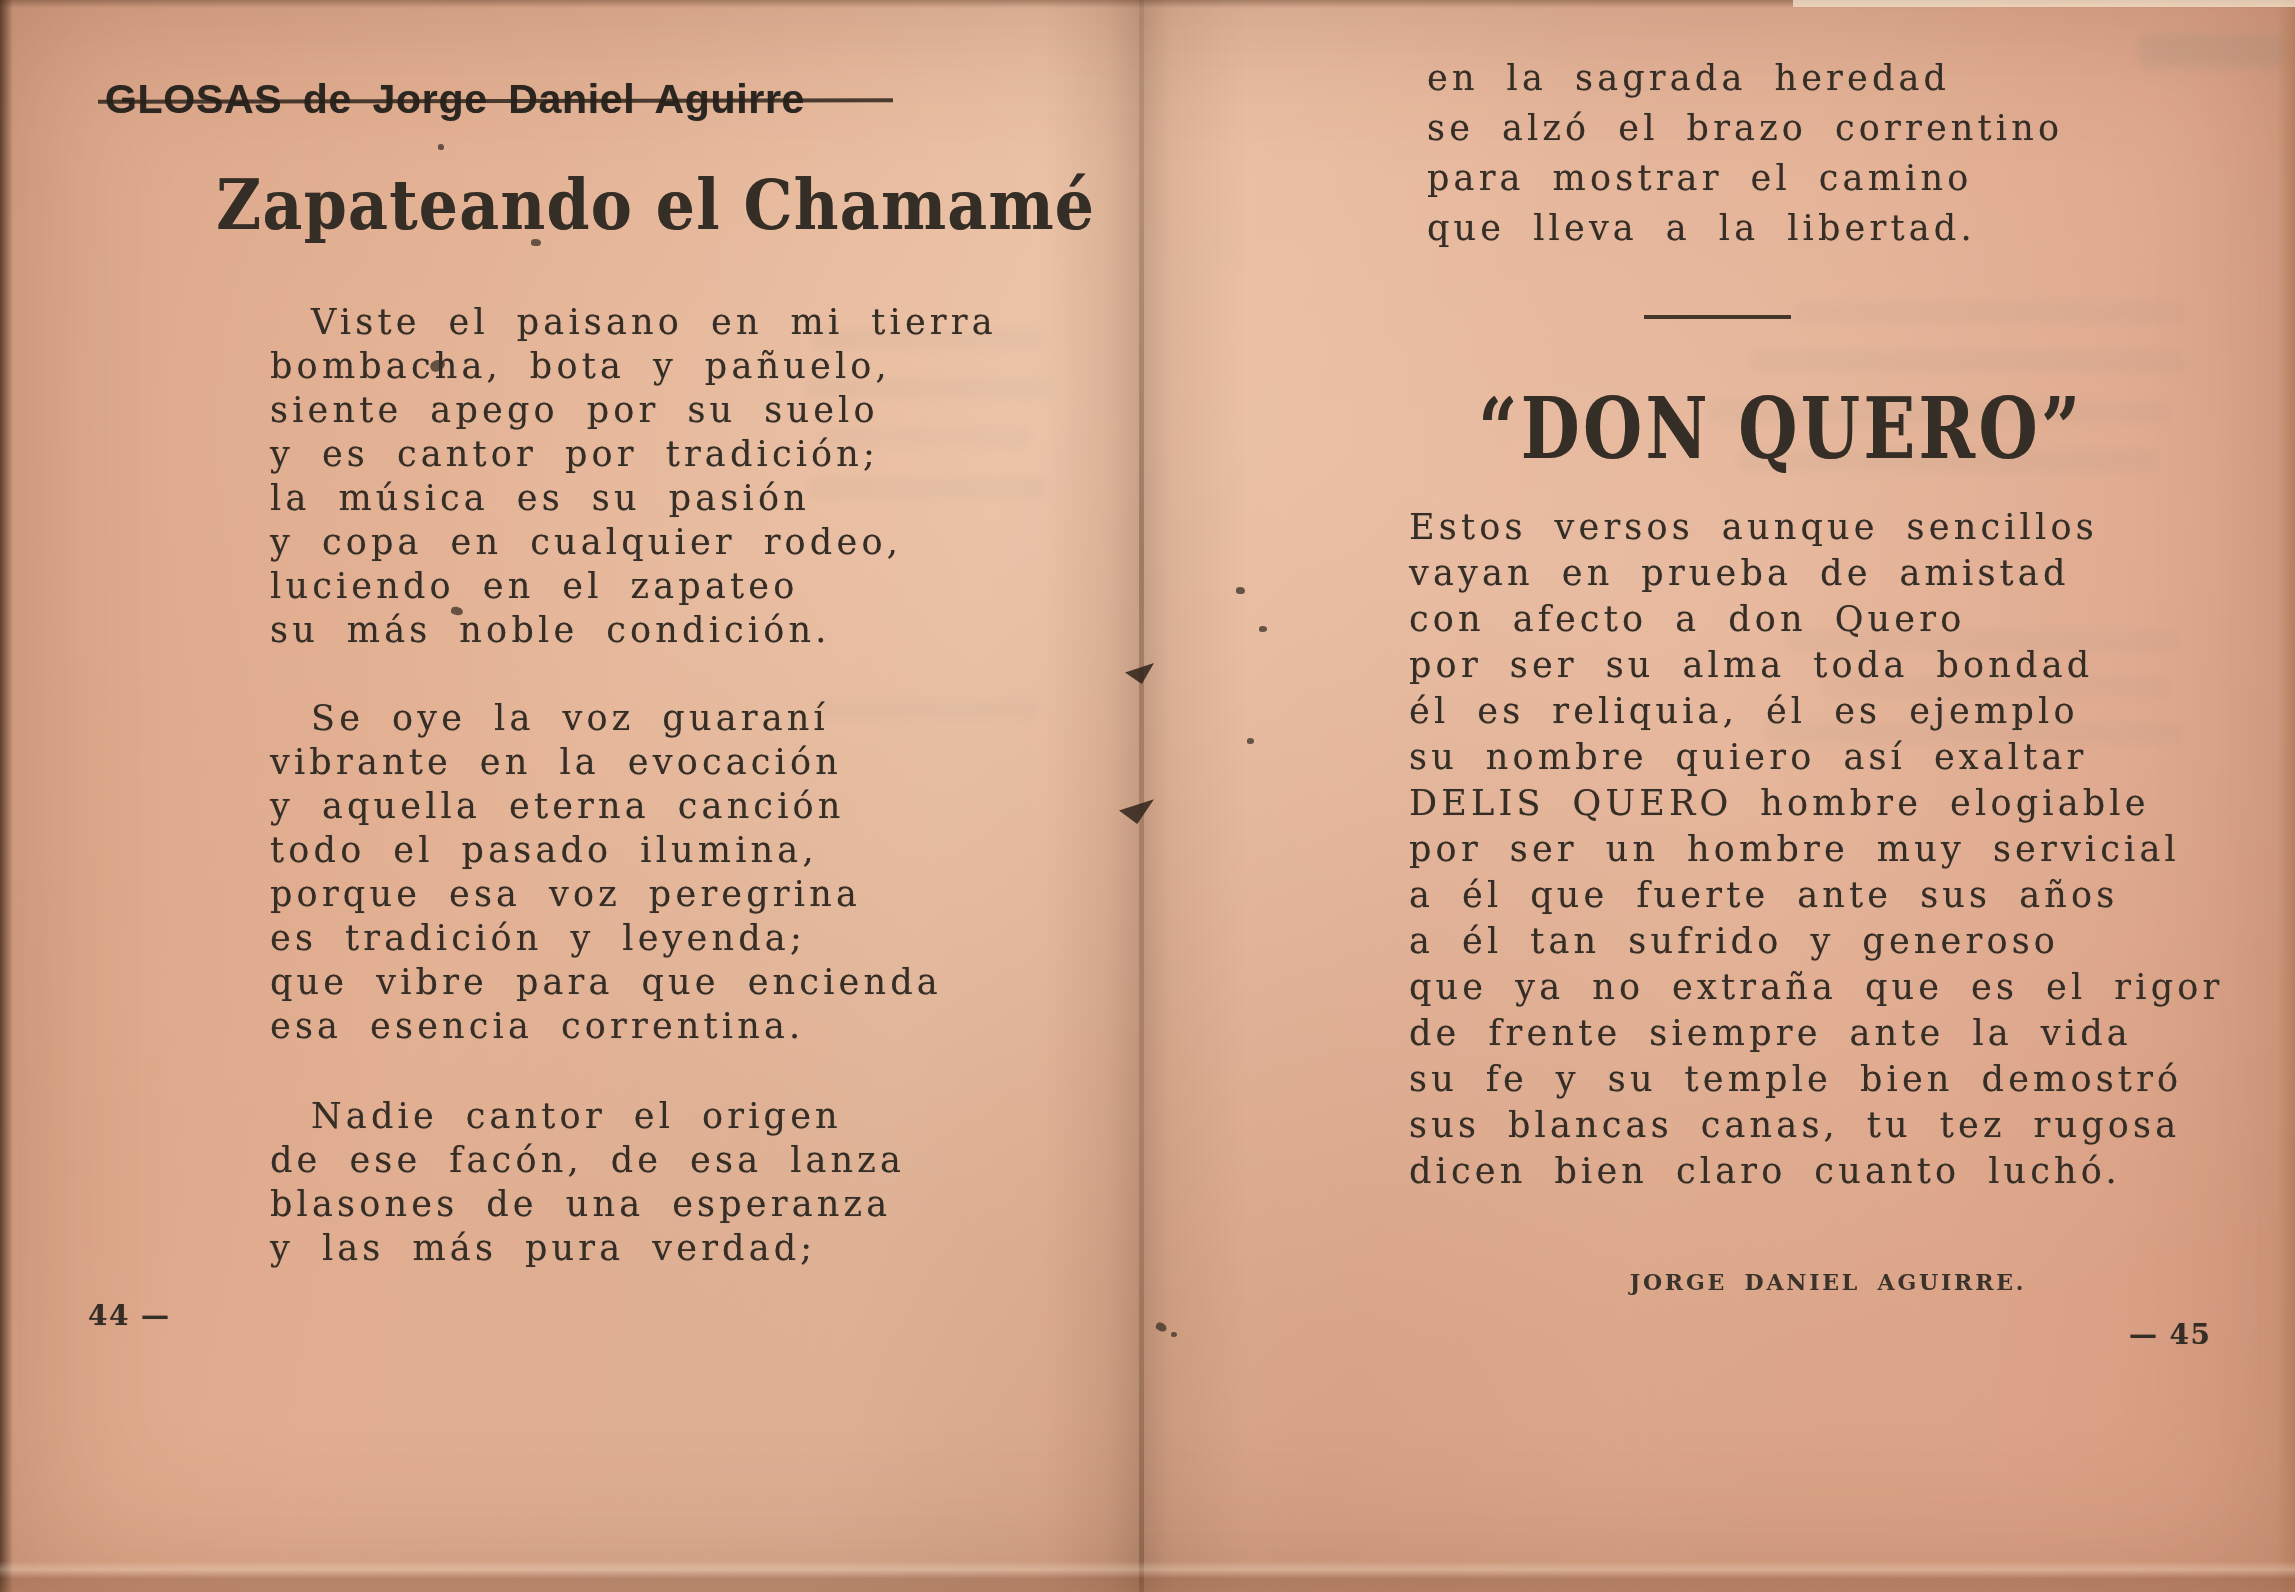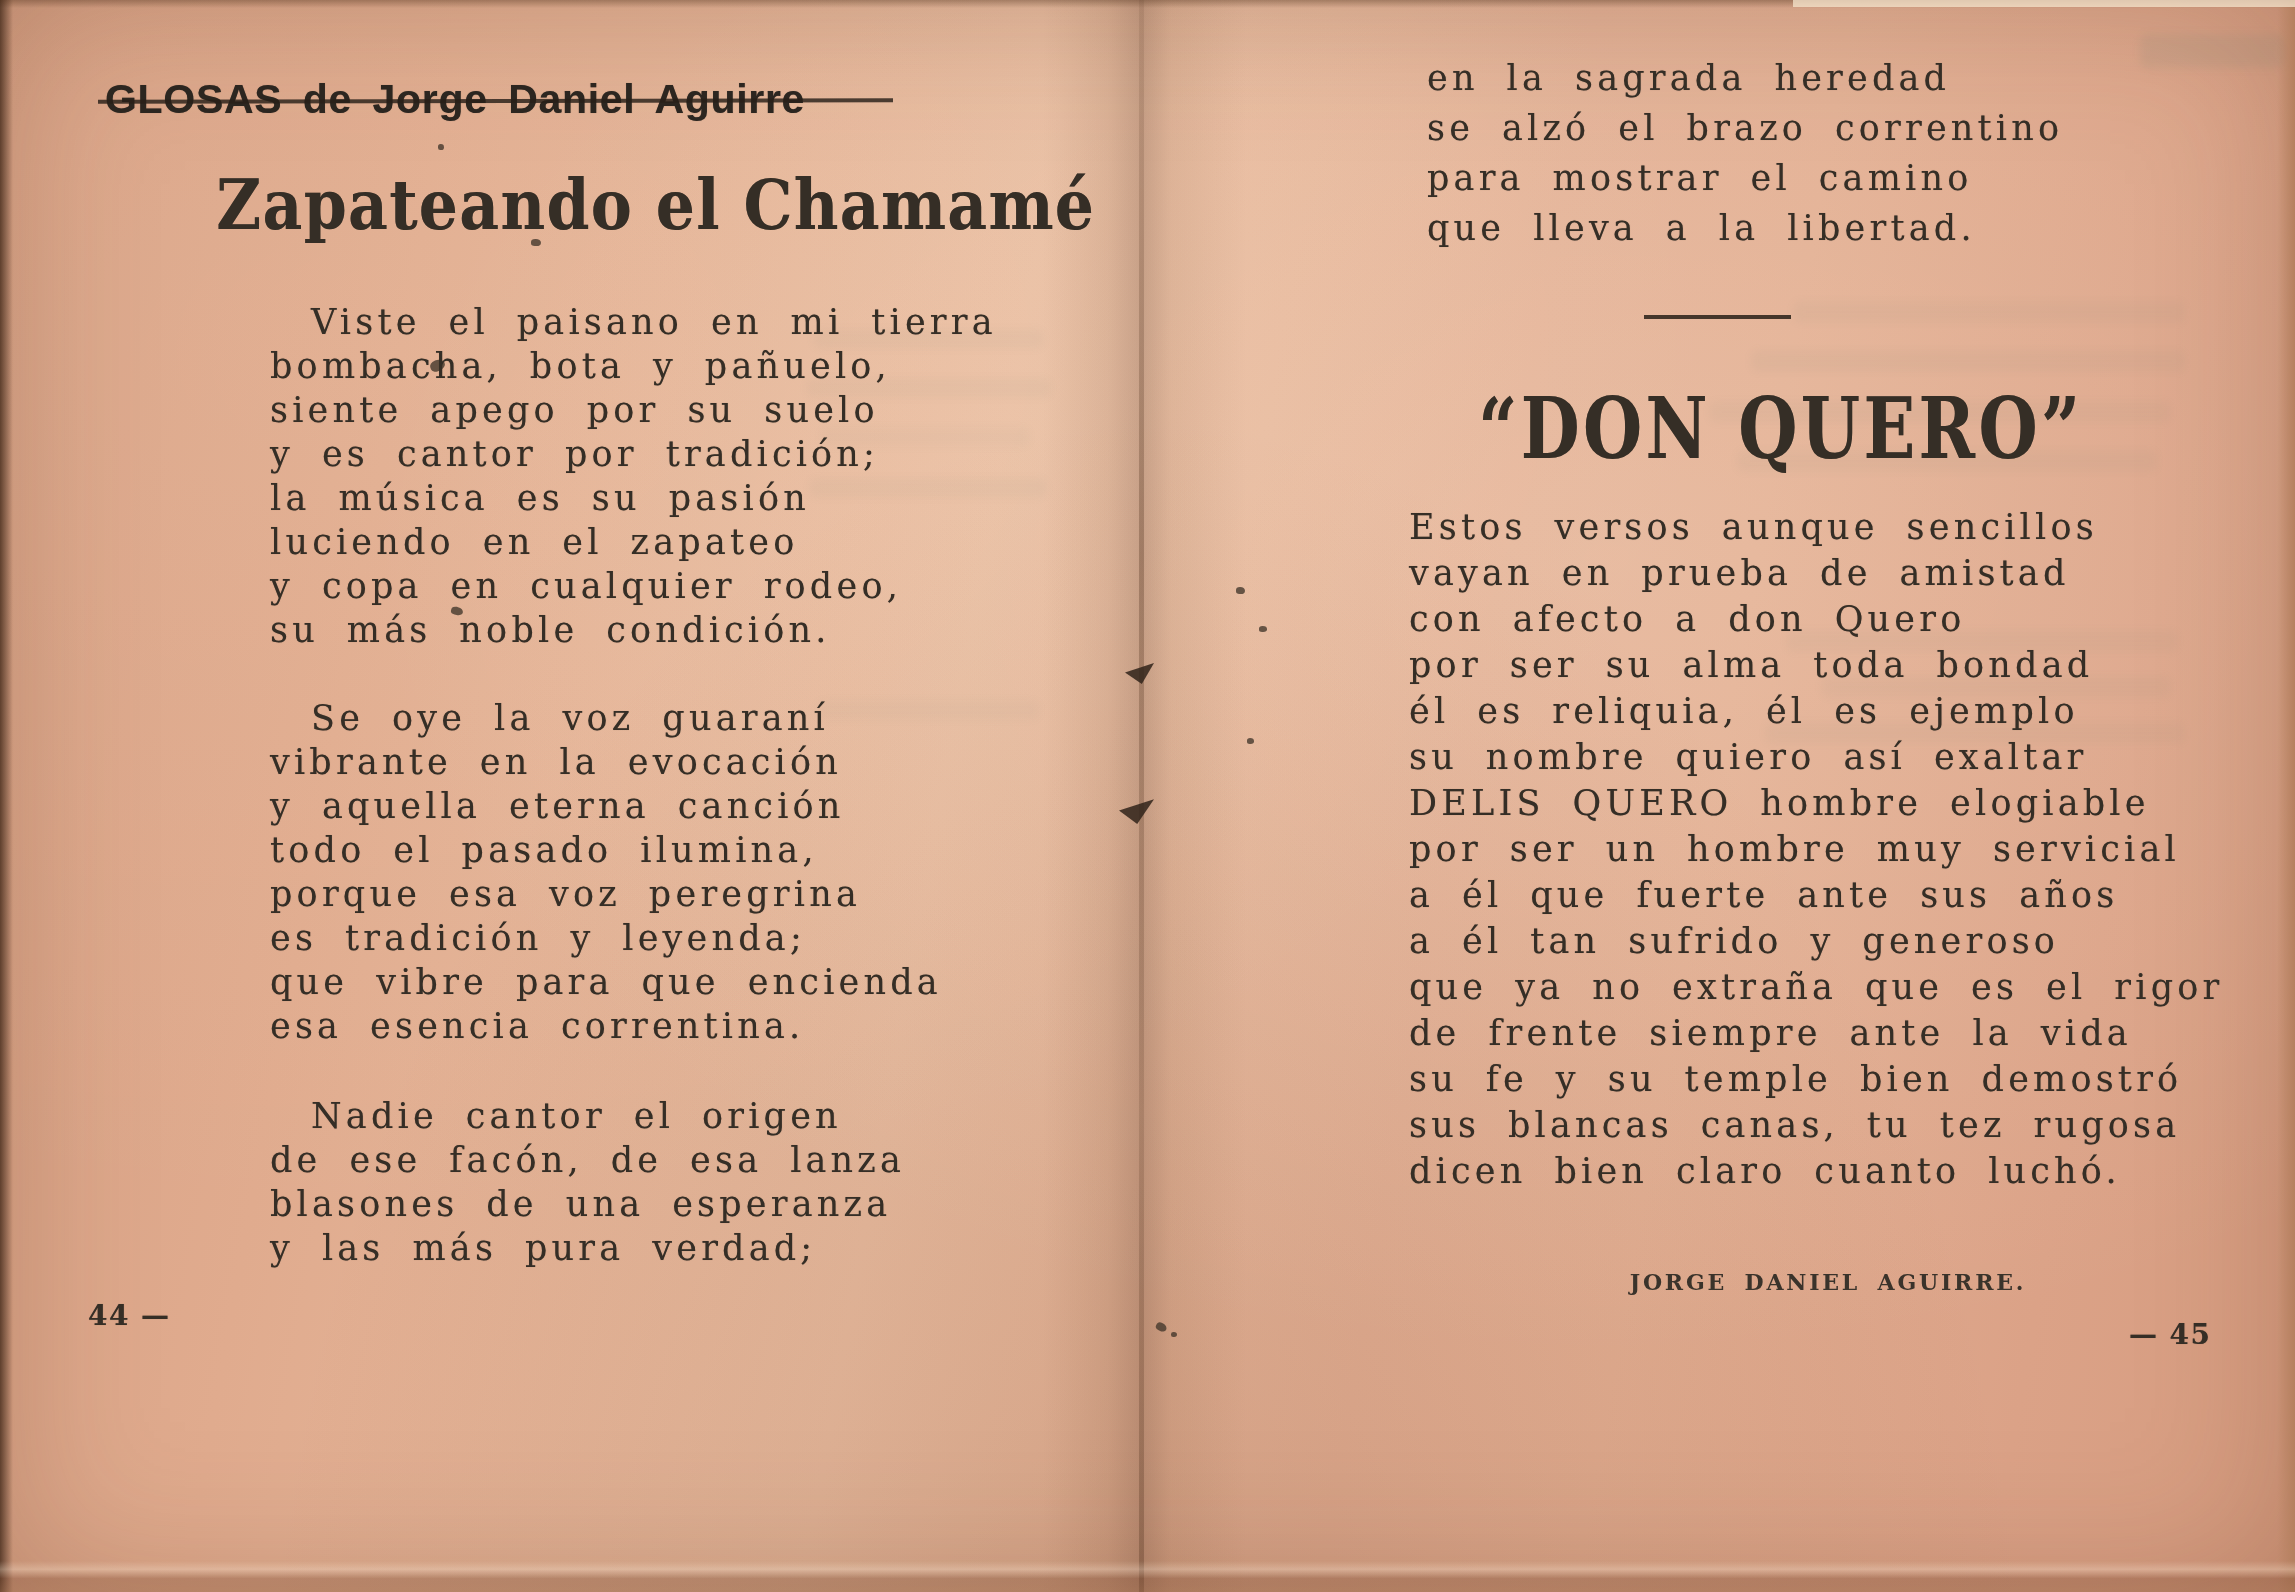--- a/index.html
+++ b/index.html
@@ -105,22 +105,22 @@
     <div class="header ink">GLOSAS de Jorge Daniel Aguirre</div>
     <div class="header-rule"></div>
     <h1 class="title-left ink">Zapateando el Chamamé</h1>
 
     <div class="stanza indent-first st1 ink">
         <div>Viste el paisano en mi tierra</div>
         <div>bombacha, bota y pañuelo,</div>
         <div>siente apego por su suelo</div>
         <div>y es cantor por tradición;</div>
         <div>la música es su pasión</div>
+        <div>y copa en cualquier rodeo,</div>
         <div>luciendo en el zapateo</div>
-        <div>y copa en cualquier rodeo,</div>
         <div>su más noble condición.</div>
       </div>
     <div class="stanza indent-first st2 ink">
         <div>Se oye la voz guaraní</div>
         <div>vibrante en la evocación</div>
         <div>y aquella eterna canción</div>
         <div>todo el pasado ilumina,</div>
         <div>porque esa voz peregrina</div>
         <div>es tradición y leyenda;</div>
         <div>que vibre para que encienda</div>

